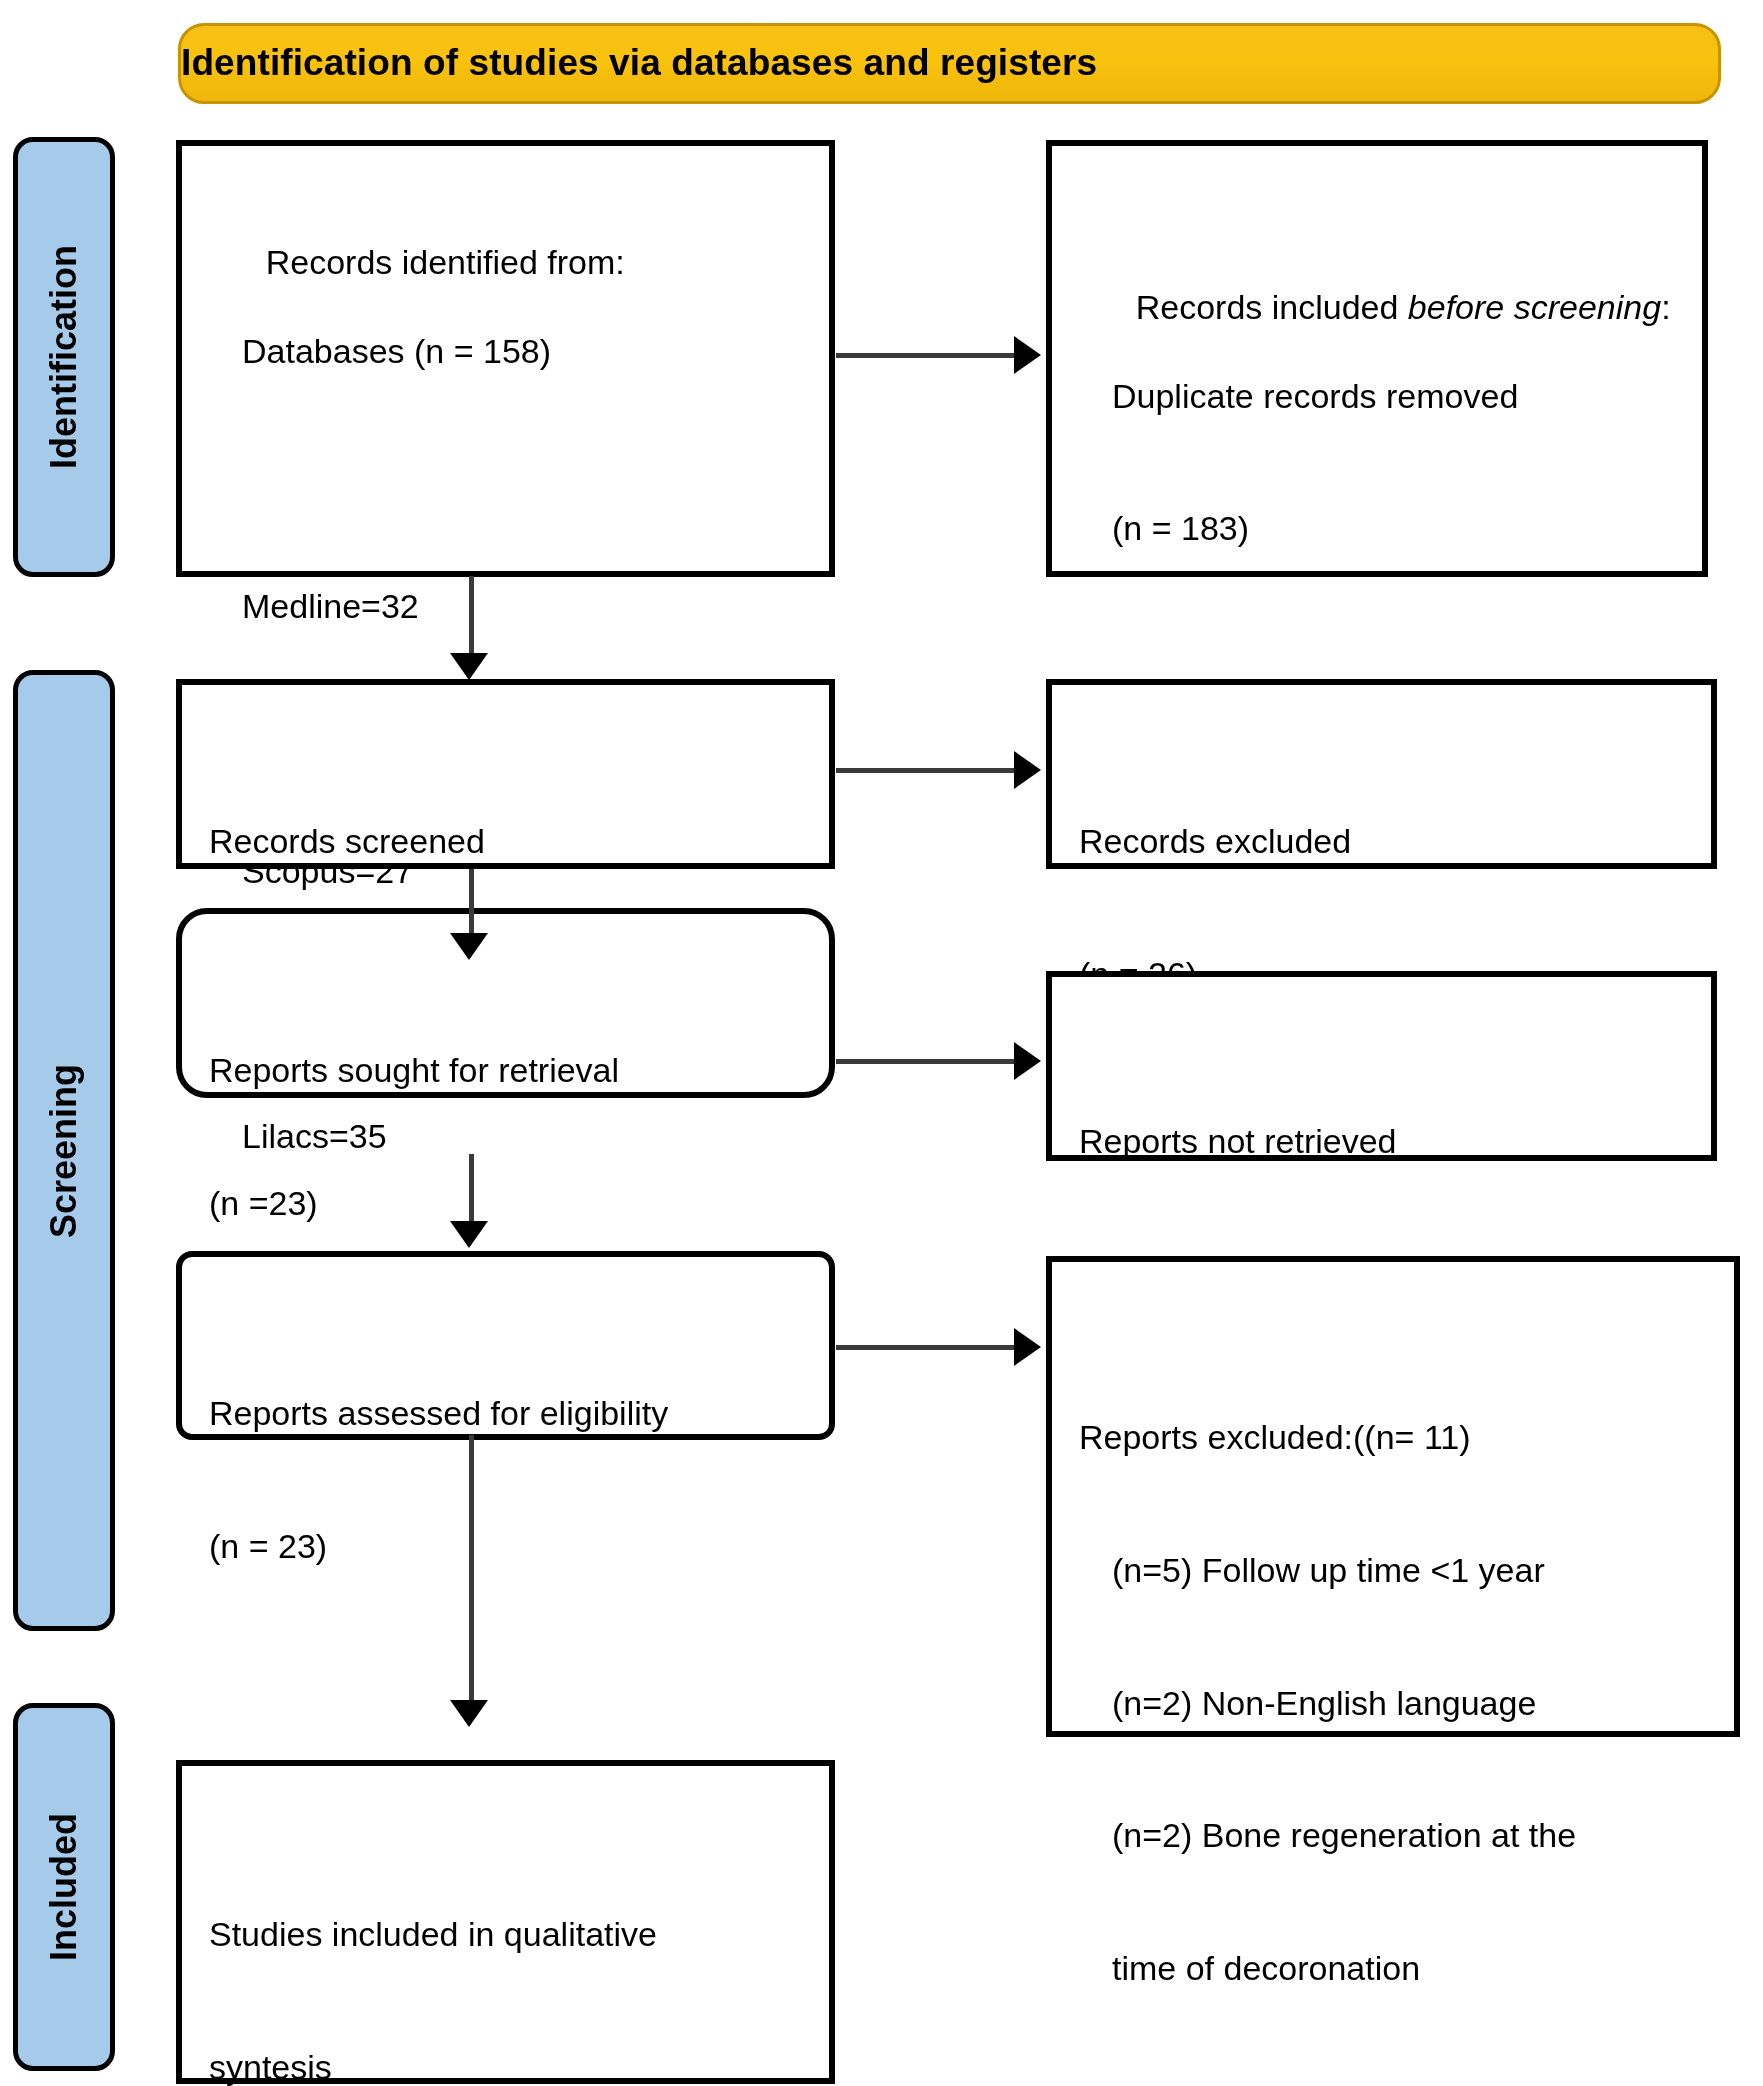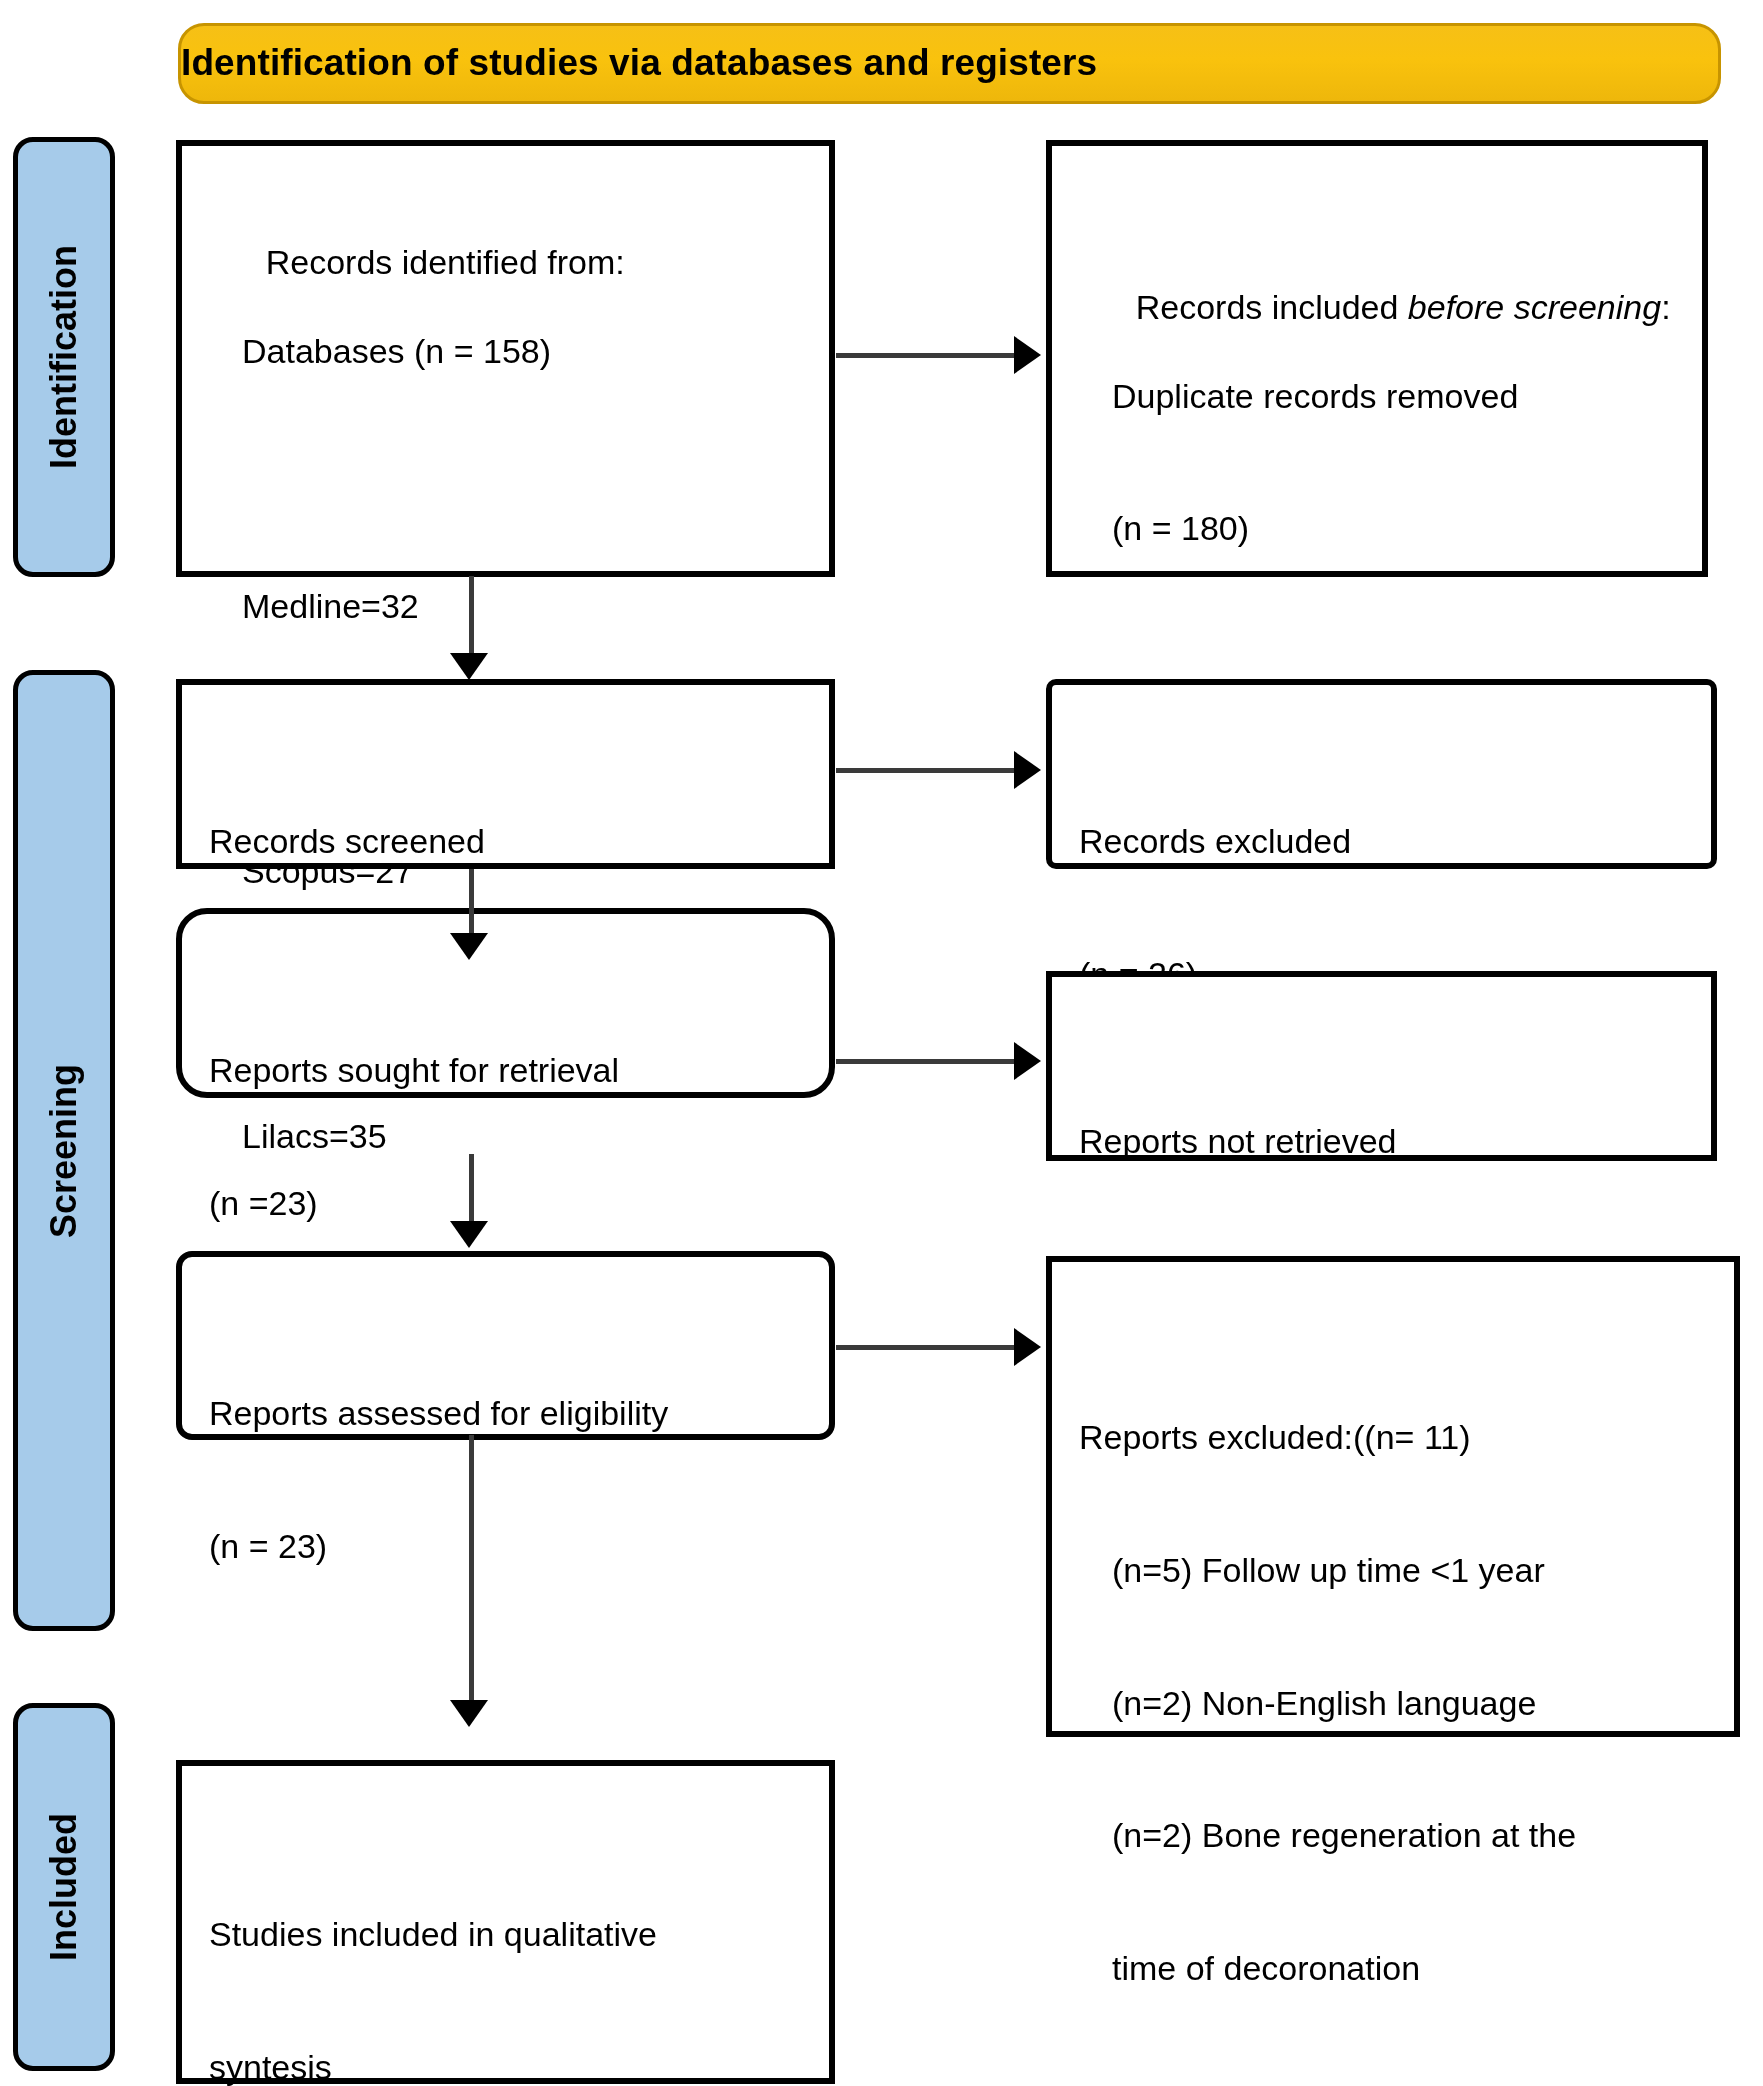--- a/index.html
+++ b/index.html
@@ -85,21 +85,21 @@
 
   
   #box-identified   { left: 176px; top: 140px;  width: 659px; height: 437px; }
   #box-screened     { left: 176px; top: 679px; width: 659px; height: 190px; }
   #box-sought       { left: 176px; top: 908px; width: 659px; height: 190px; border-radius: 31px; }
   #box-eligibility  { left: 176px; top: 1251px; width: 659px; height: 189px; border-radius: 16px; }
   #box-included     { left: 176px; top: 1760px; width: 659px; height: 324px; }
 
   
   #box-removed      { left: 1046px; top: 140px;  width: 662px; height: 437px; }
-  #box-excluded-rec { left: 1046px; top: 679px; width: 671px; height: 190px; border-radius: 10px; }
+  #box-excluded-rec { left: 1046px; top: 679px; width: 671px; height: 190px; }
   #box-notretrieved { left: 1046px; top: 971px; width: 671px; height: 190px; }
   #box-excluded-rep { left: 1046px; top: 1256px; width: 694px; height: 481px; }
 
   
   #txt-identified   { top: 50px; }
   #txt-removed      { top: 95px; }
   #txt-screened     { top: 46px; }
   #txt-excluded-rec { top: 46px; }
   #txt-sought       { top: 46px; }
   #txt-notretrieved { top: 54px; }
@@ -180,21 +180,21 @@
       <span class="indent-1">Scopus=27</span>
       <span class="indent-1">Embase= 25</span>
       <span class="indent-1">Lilacs=35</span>
     </div>
   </div>
 
   <div class="box" id="box-removed">
     <div class="box-text" id="txt-removed">
       <span>Records included </span><span class="ital">before screening</span><span>:</span>
       <span class="indent-1">Duplicate records removed</span>
-      <span class="indent-1">(n = 180)</span>
+      <span class="indent-1">(n = 183)</span>
     </div>
   </div>
 
   <div class="box" id="box-screened">
     <div class="box-text" id="txt-screened">
       <span style="display:block;">Records screened</span>
       <span style="display:block;">(n = 49)</span>
     </div>
   </div>
 

